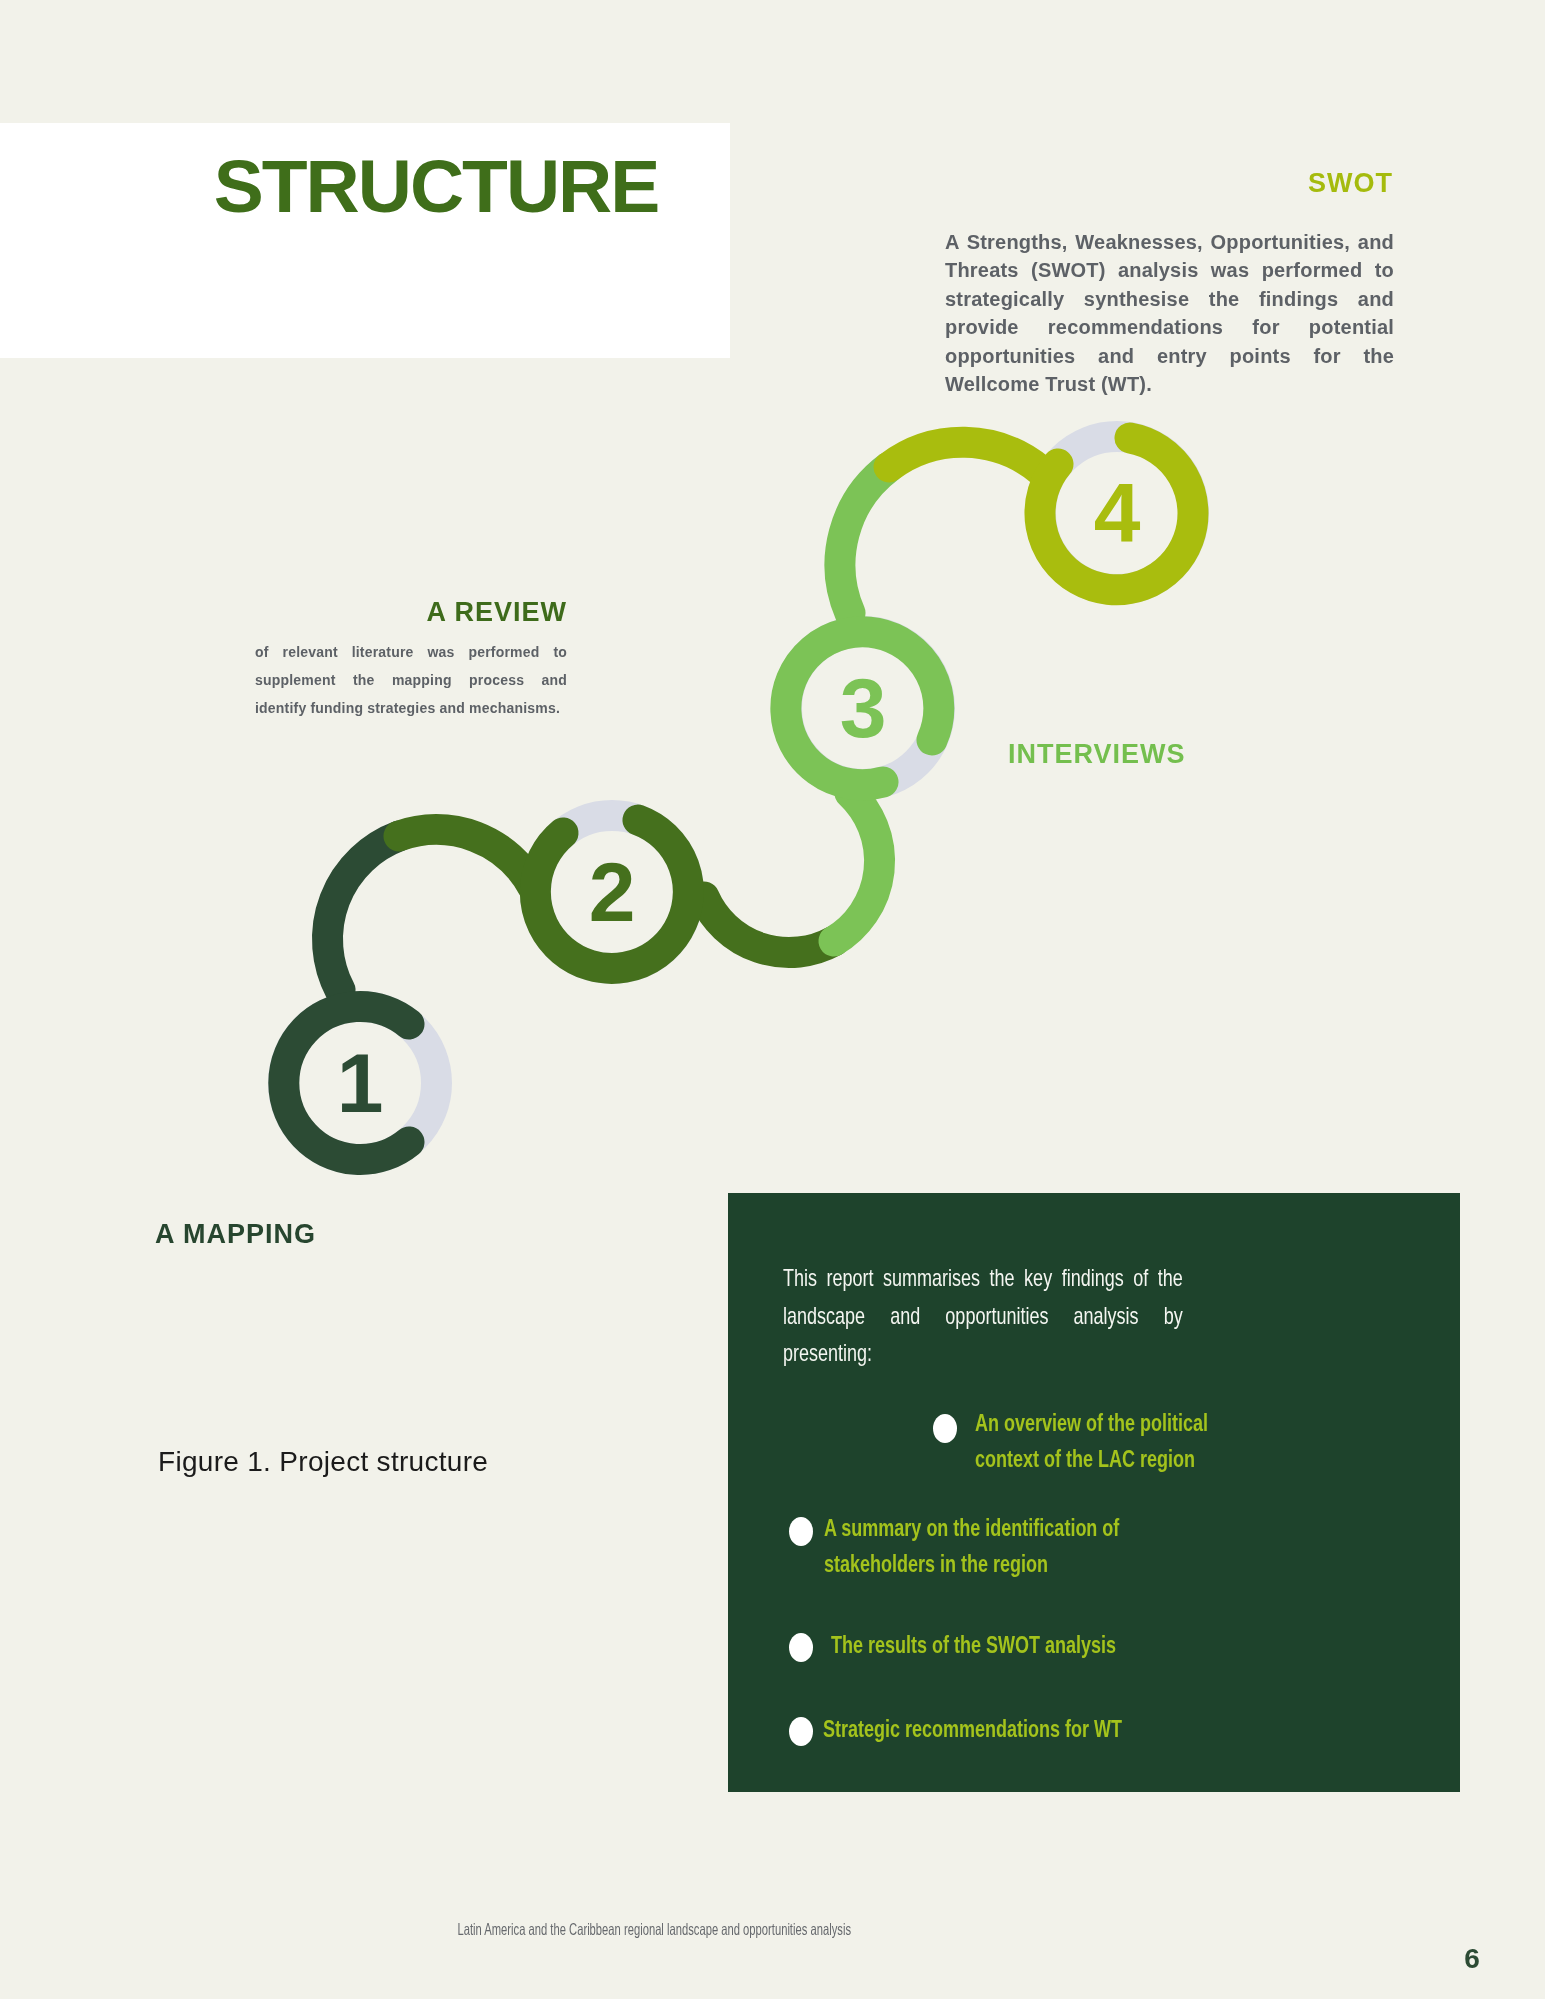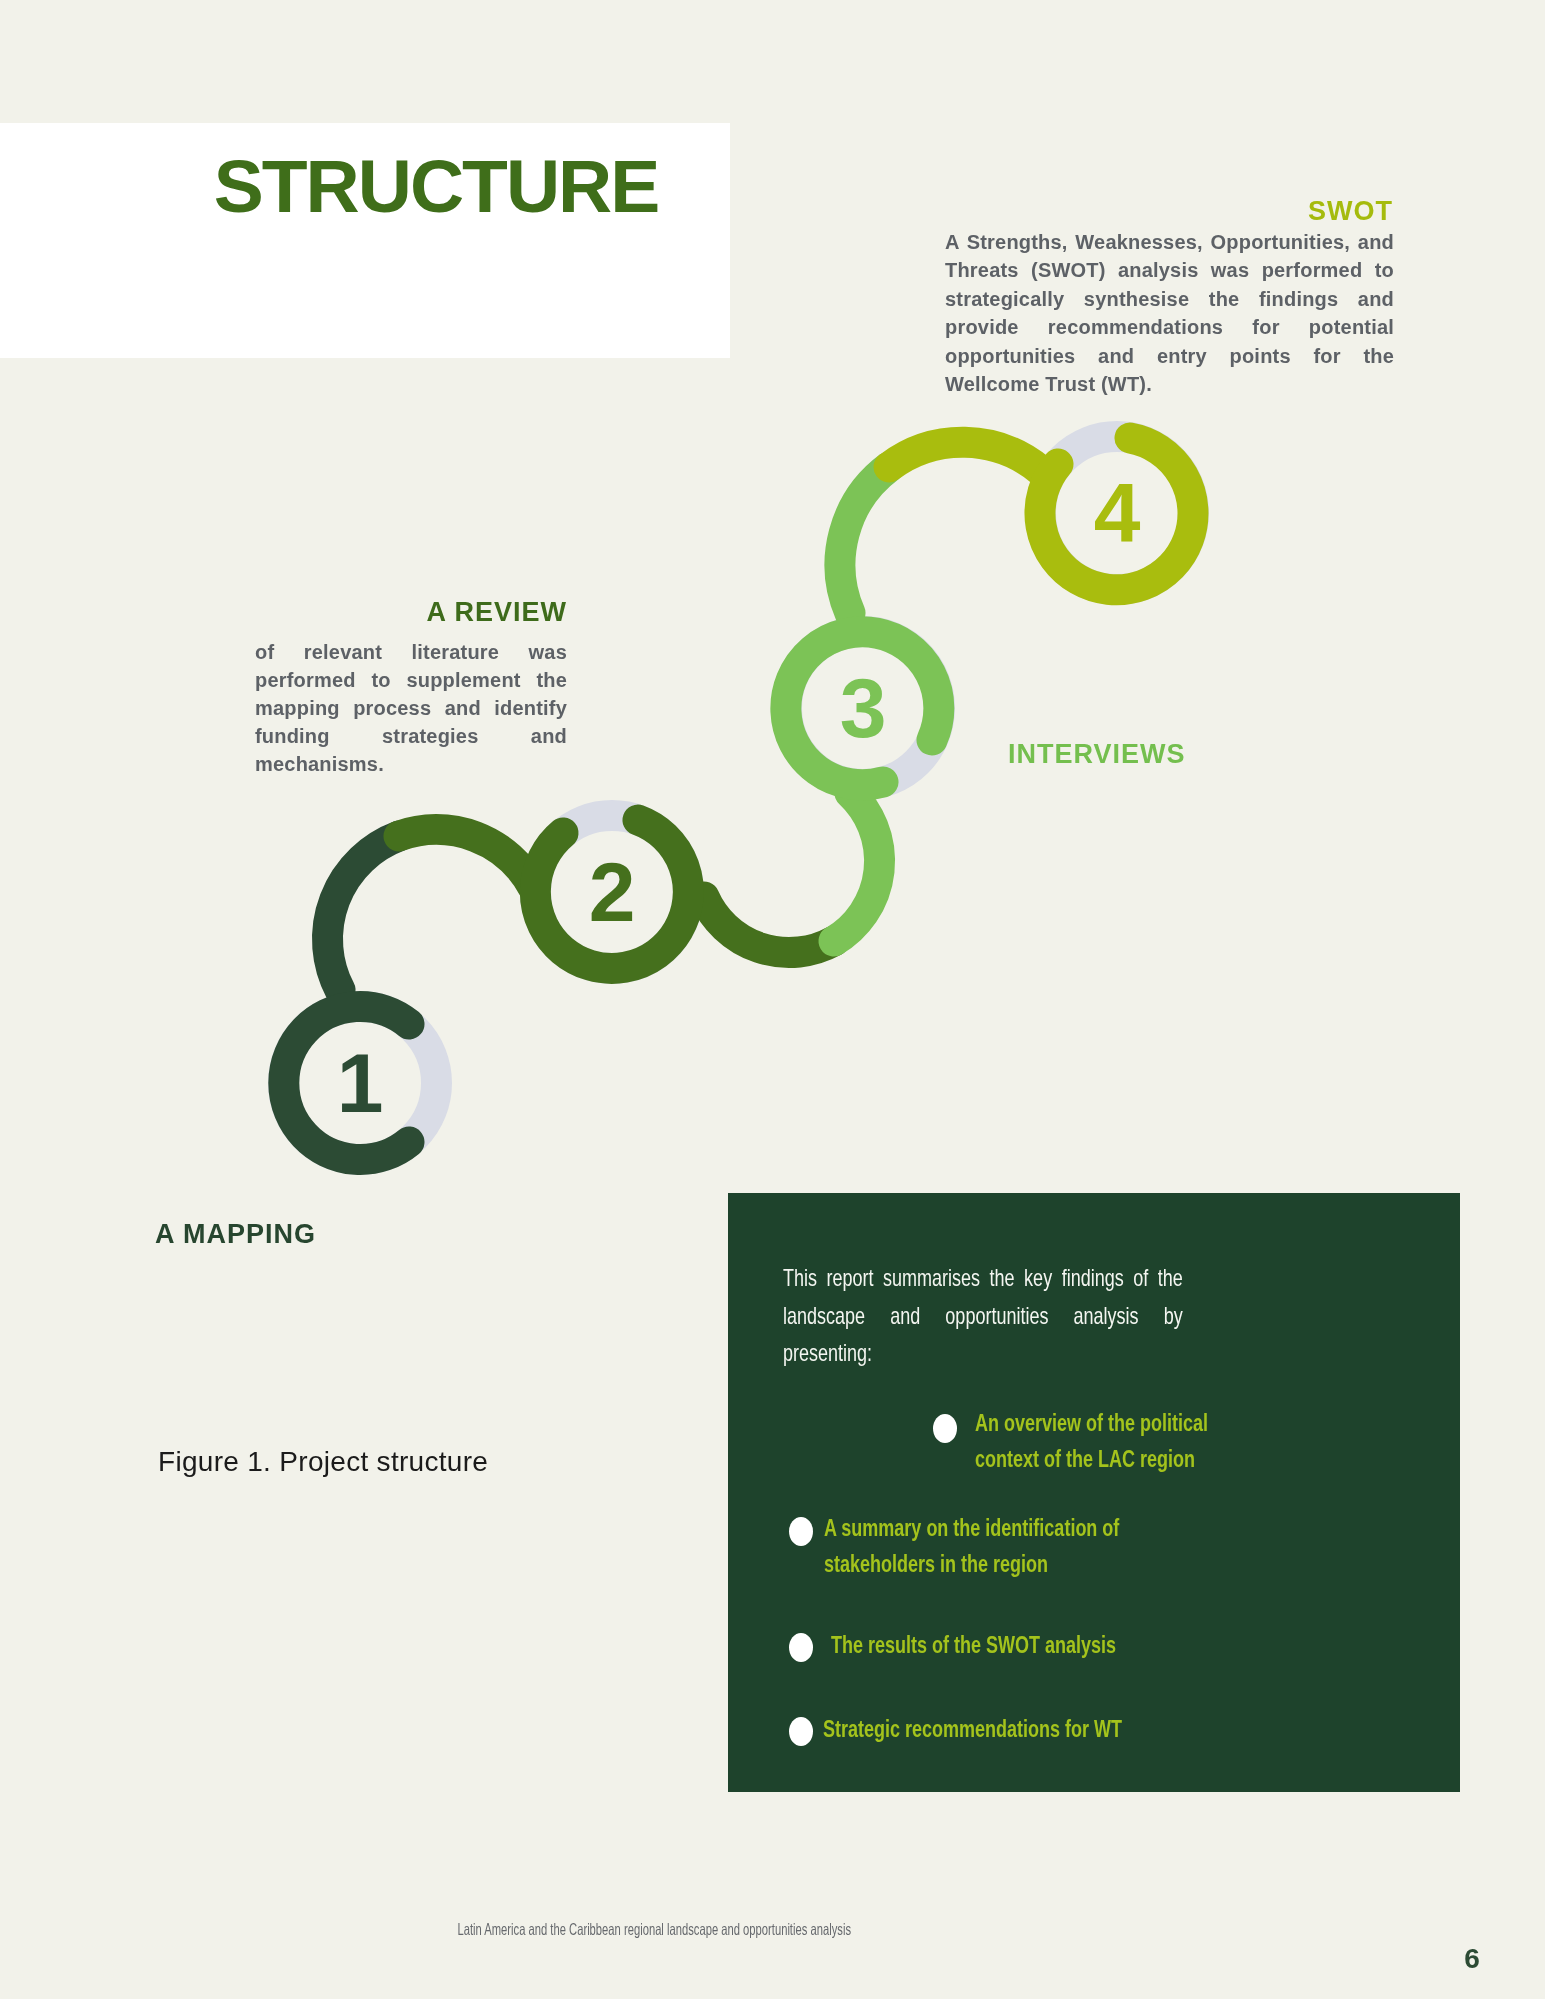--- a/index.html
+++ b/index.html
@@ -12,24 +12,24 @@
   
   .title-panel{left:0; top:123px; width:730px; height:235px; background:var(--panel,#fff);}
   .title-text{
     position:absolute; left:140px; top:26px; width:592px;
     text-align:center; color:var(--title_green,#3f6e1a);
     font-size:75px; line-height:75px; font-weight:bold; letter-spacing:-2px;
   }
   
   .step-heading{font-weight:bold; font-size:27px; letter-spacing:1px; white-space:nowrap;}
   .step-body{
-    font-size:20px; font-weight:600; line-height:28px; letter-spacing:.2px;
+    font-size:14px; font-weight:600; line-height:28px; letter-spacing:.2px;
     color:var(--body_text,#5d6166); text-align:justify;
   }
-  .swot-heading{right:152px; top:196px; color:var(--heading_swot,#a5bb0d); }
+  .swot-heading{right:152px; top:168px; color:var(--heading_swot,#a5bb0d); }
   .swot-body{left:945px; top:228px; width:449px; font-size:20px; line-height:28.4px;}
   .review-heading{right:978px; top:597px; color:var(--heading_review,#3e6b1b); text-align:right;margin-left:26px;}
   .review-body{left:255px; top:638px; width:312px;}
   .interviews-heading{left:1008px; top:739px; color:var(--heading_interviews,#74bf4e);}
   .interviews-body{left:1008px; top:777px; width:292px;}
   .mapping-heading{left:155px; top:1219px; color:var(--heading_mapping,#27462f);}
   .mapping-body{left:155px; top:1260px; width:348px;}
   
   .figure-caption{left:158px; top:1446px; font-size:28px; color:var(--caption,#1b1b1b); letter-spacing:.3px;}
   

